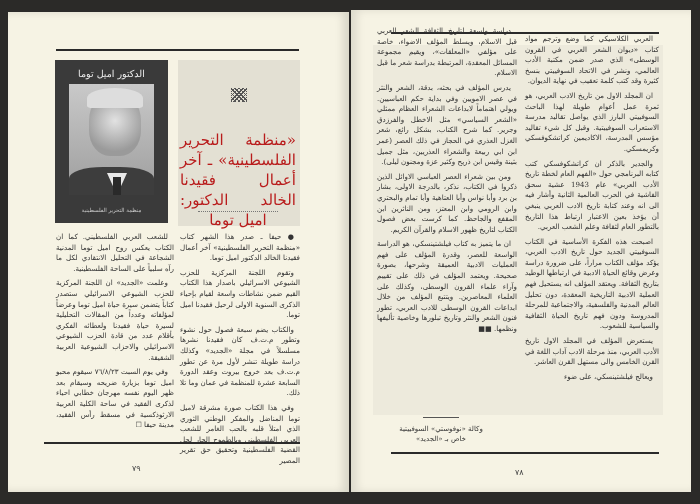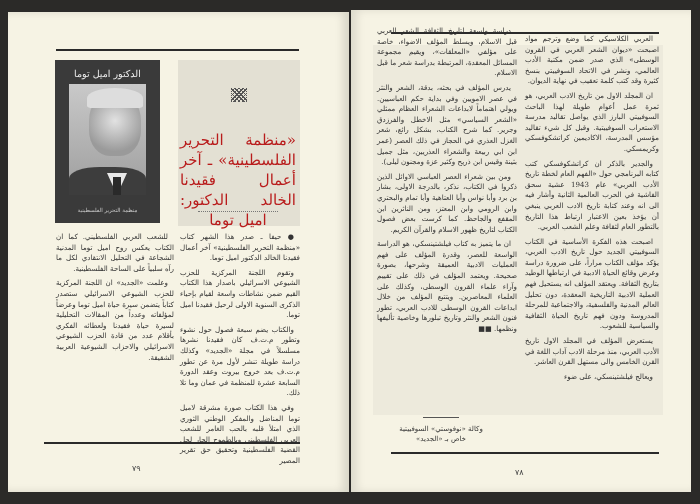--- a/index.html
+++ b/index.html
@@ -26,21 +26,21 @@
   .cover .csub{position:absolute;left:0;right:0;bottom:10px;text-align:center;color:#ccc;font-size:5.5px;direction:rtl;}
   .pnum{position:absolute;font-size:8px;color:#444;direction:rtl;}
   .credit{position:absolute;direction:rtl;text-align:center;font-size:7px;line-height:10px;color:#333;}
 </style>
 </head>
 <body>
 
 <div class="page left">
   <div class="rule" style="left:48px;top:37px;width:243px;height:1.5px;"></div>
 
-  <div class="cover" style="left:47px;top:48px;width:105px;height:163px;">
+  <div class="cover" style="left:47px;top:48px;width:105px;height:163px;padding-left:8px;">
     <div class="ctitle">الدكتور اميل توما</div>
     <div class="photo">
       <div class="suit"></div>
       <div class="shirt"></div>
       <div class="tie"></div>
       <div class="face"></div>
       <div class="hair"></div>
     </div>
     <div class="csub">منظمة التحرير الفلسطينية</div>
   </div>
@@ -53,32 +53,33 @@
   <div class="col" style="left:172px;top:220px;width:120px;">
     <p>● حيفا ـ صدر هذا الشهر كتاب «منظمة التحرير الفلسطينية» آخر أعمال فقيدنا الخالد الدكتور اميل توما.</p>
     <p>وتقوم اللجنة المركزية للحزب الشيوعي الاسرائيلي باصدار هذا الكتاب القيم ضمن نشاطات واسعة لقيام بإحياء الذكرى السنوية الاولى لرحيل فقيدنا اميل توما.</p>
     <p>والكتاب يضم سبعة فصول حول نشوء وتطور م.ت.ف كان فقيدنا نشرها مسلسلاً في مجلة «الجديد» وكذلك دراسة طويلة تنشر لأول مرة عن تطور م.ت.ف بعد خروج بيروت وعقد الدورة السابعة عشرة للمنظمة في عمان وما تلا ذلك.</p>
     <p>وفي هذا الكتاب صورة مشرقة لاميل توما المناضل والمفكر الوطني الثوري الذي امتلأ قلبه بالحب الغامر للشعب العربي الفلسطيني وبالطموح الحار لحل القضية الفلسطينية وتحقيق حق تقرير المصير</p>
   </div>
 
   <div class="col" style="left:48px;top:220px;width:118px;">
     <p>للشعب العربي الفلسطيني. كما ان الكتاب يعكس روح اميل توما المدنية الشجاعة في التحليل الانتقادي لكل ما رآه سلبياً على الساحة الفلسطينية.</p>
     <p>وعلمت «الجديد» ان اللجنة المركزية للحزب الشيوعي الاسرائيلي ستصدر كتاباً يتضمن سيرة حياة اميل توما وعرضاً لمؤلفاته وعدداً من المقالات التحليلية لسيرة حياة فقيدنا ولعطائه الفكري بأقلام عدد من قادة الحزب الشيوعي الاسرائيلي والاحزاب الشيوعية العربية الشقيقة.</p>
+    <p>وفي يوم السبت ٧٦/٨/٢٣ سيقوم محبو اميل توما بزيارة ضريحه وسيقام بعد ظهر اليوم نفسه مهرجان خطابي احياء لذكرى الفقيد في ساحة الكلية العربية الارثوذكسية في مسقط رأس الفقيد، مدينة حيفا ☐</p>
   </div>
 
   <div class="rule" style="left:36px;top:430px;width:256px;height:1.5px;"></div>
   <div class="pnum" style="left:124px;top:452px;">٧٩</div>
 </div>
 
 <div class="page right">
   <div class="rule" style="left:40px;top:22px;width:268px;height:1.5px;"></div>
   <div class="shade" style="left:22px;top:35px;width:290px;height:370px;opacity:0.45;"></div>
 
   <div class="col" style="left:174px;top:24px;width:134px;">
-    <p>العربي الكلاسيكي كما وضع وترجم مواد اصبحت «ديوان الشعر العربي في القرون الوسطى» الذي صدر ضمن مكتبة الأدب العالمي، ونشر في الاتحاد السوفييتي بنسخ كثيرة وقد كتب كلمة تعقيب في نهاية الديوان.</p>
+    <p>العربي الكلاسيكي كما وضع وترجم مواد كتاب «ديوان الشعر العربي في القرون الوسطى» الذي صدر ضمن مكتبة الأدب العالمي، ونشر في الاتحاد السوفييتي بنسخ كثيرة وقد كتب كلمة تعقيب في نهاية الديوان.</p>
     <p>ان المجلد الاول من تاريخ الادب العربي، هو ثمرة عمل أعوام طويلة لهذا الباحث السوفييتي البارز الذي يواصل تقاليد مدرسة الاستعراب السوفييتية. وقبل كل شيء تقاليد مؤسس المدرسة، الاكاديمين كراتشكوفسكي وكريمسكي.</p>
     <p>والجدير بالذكر ان كراتشكوفسكي كتب كتابه البرنامجي حول «الفهم العام لخطة تاريخ الأدب العربي» عام 1943 عشية سحق الفاشية في الحرب العالمية الثانية وأشار فيه الى انه وعند كتابة تاريخ الادب العربي ينبغي أن يؤخذ بعين الاعتبار ارتباط هذا التاريخ بالتطور العام لثقافة وعلم الشعب العربي.</p>
     <p>اصبحت هذه الفكرة الأساسية في الكتاب السوفييتي الجديد حول تاريخ الادب العربي، يؤكد مؤلف الكتاب مراراً، على ضرورة دراسة وعرض وقائع الحياة الادبية في ارتباطها الوطيد بتاريخ الثقافة. ويعتقد المؤلف انه يستحيل فهم العملية الادبية التاريخية المعقدة، دون تحليل العالم المدنية والفلسفية، والاجتماعية للمرحلة المدروسة ودون فهم تاريخ الحياة الثقافية والسياسية للشعوب.</p>
     <p>يستعرض المؤلف في المجلد الاول تاريخ الأدب العربي، منذ مرحلة الادب آداب اللغة في القرن الخامس والى مستهل القرن العاشر.</p>
     <p>ويعالج فيلشتينسكي، على ضوء</p>
   </div>
 
   <div class="col" style="left:26px;top:16px;width:140px;">
     <p>دراسة واسعة لتاريخ الثقافة الشعر العربي قبل الاسلام، ويسلط المؤلف الاضواء، خاصة على مؤلفي «المعلقات»، ويقيم مجموعة المسائل المعقدة، المرتبطة بدراسة شعر ما قبل الاسلام.</p>
     <p>يدرس المؤلف في بحثه، بدقة، الشعر والنثر في عصر الامويين وفي بداية حكم العباسيين. ويولي اهتماماً لابداعات الشعراء العظام ممثلي «الشعر السياسي» مثل الاخطل والفرزدق وجرير. كما شرح الكتاب، بشكل رائع، شعر الغزل العذري في الحجاز في ذلك العصر (عمر ابن ابي ربيعة والشعراء العذريين، مثل جميل بثينة وقيس ابن ذريح وكثير عزة ومجنون ليلى).</p>

